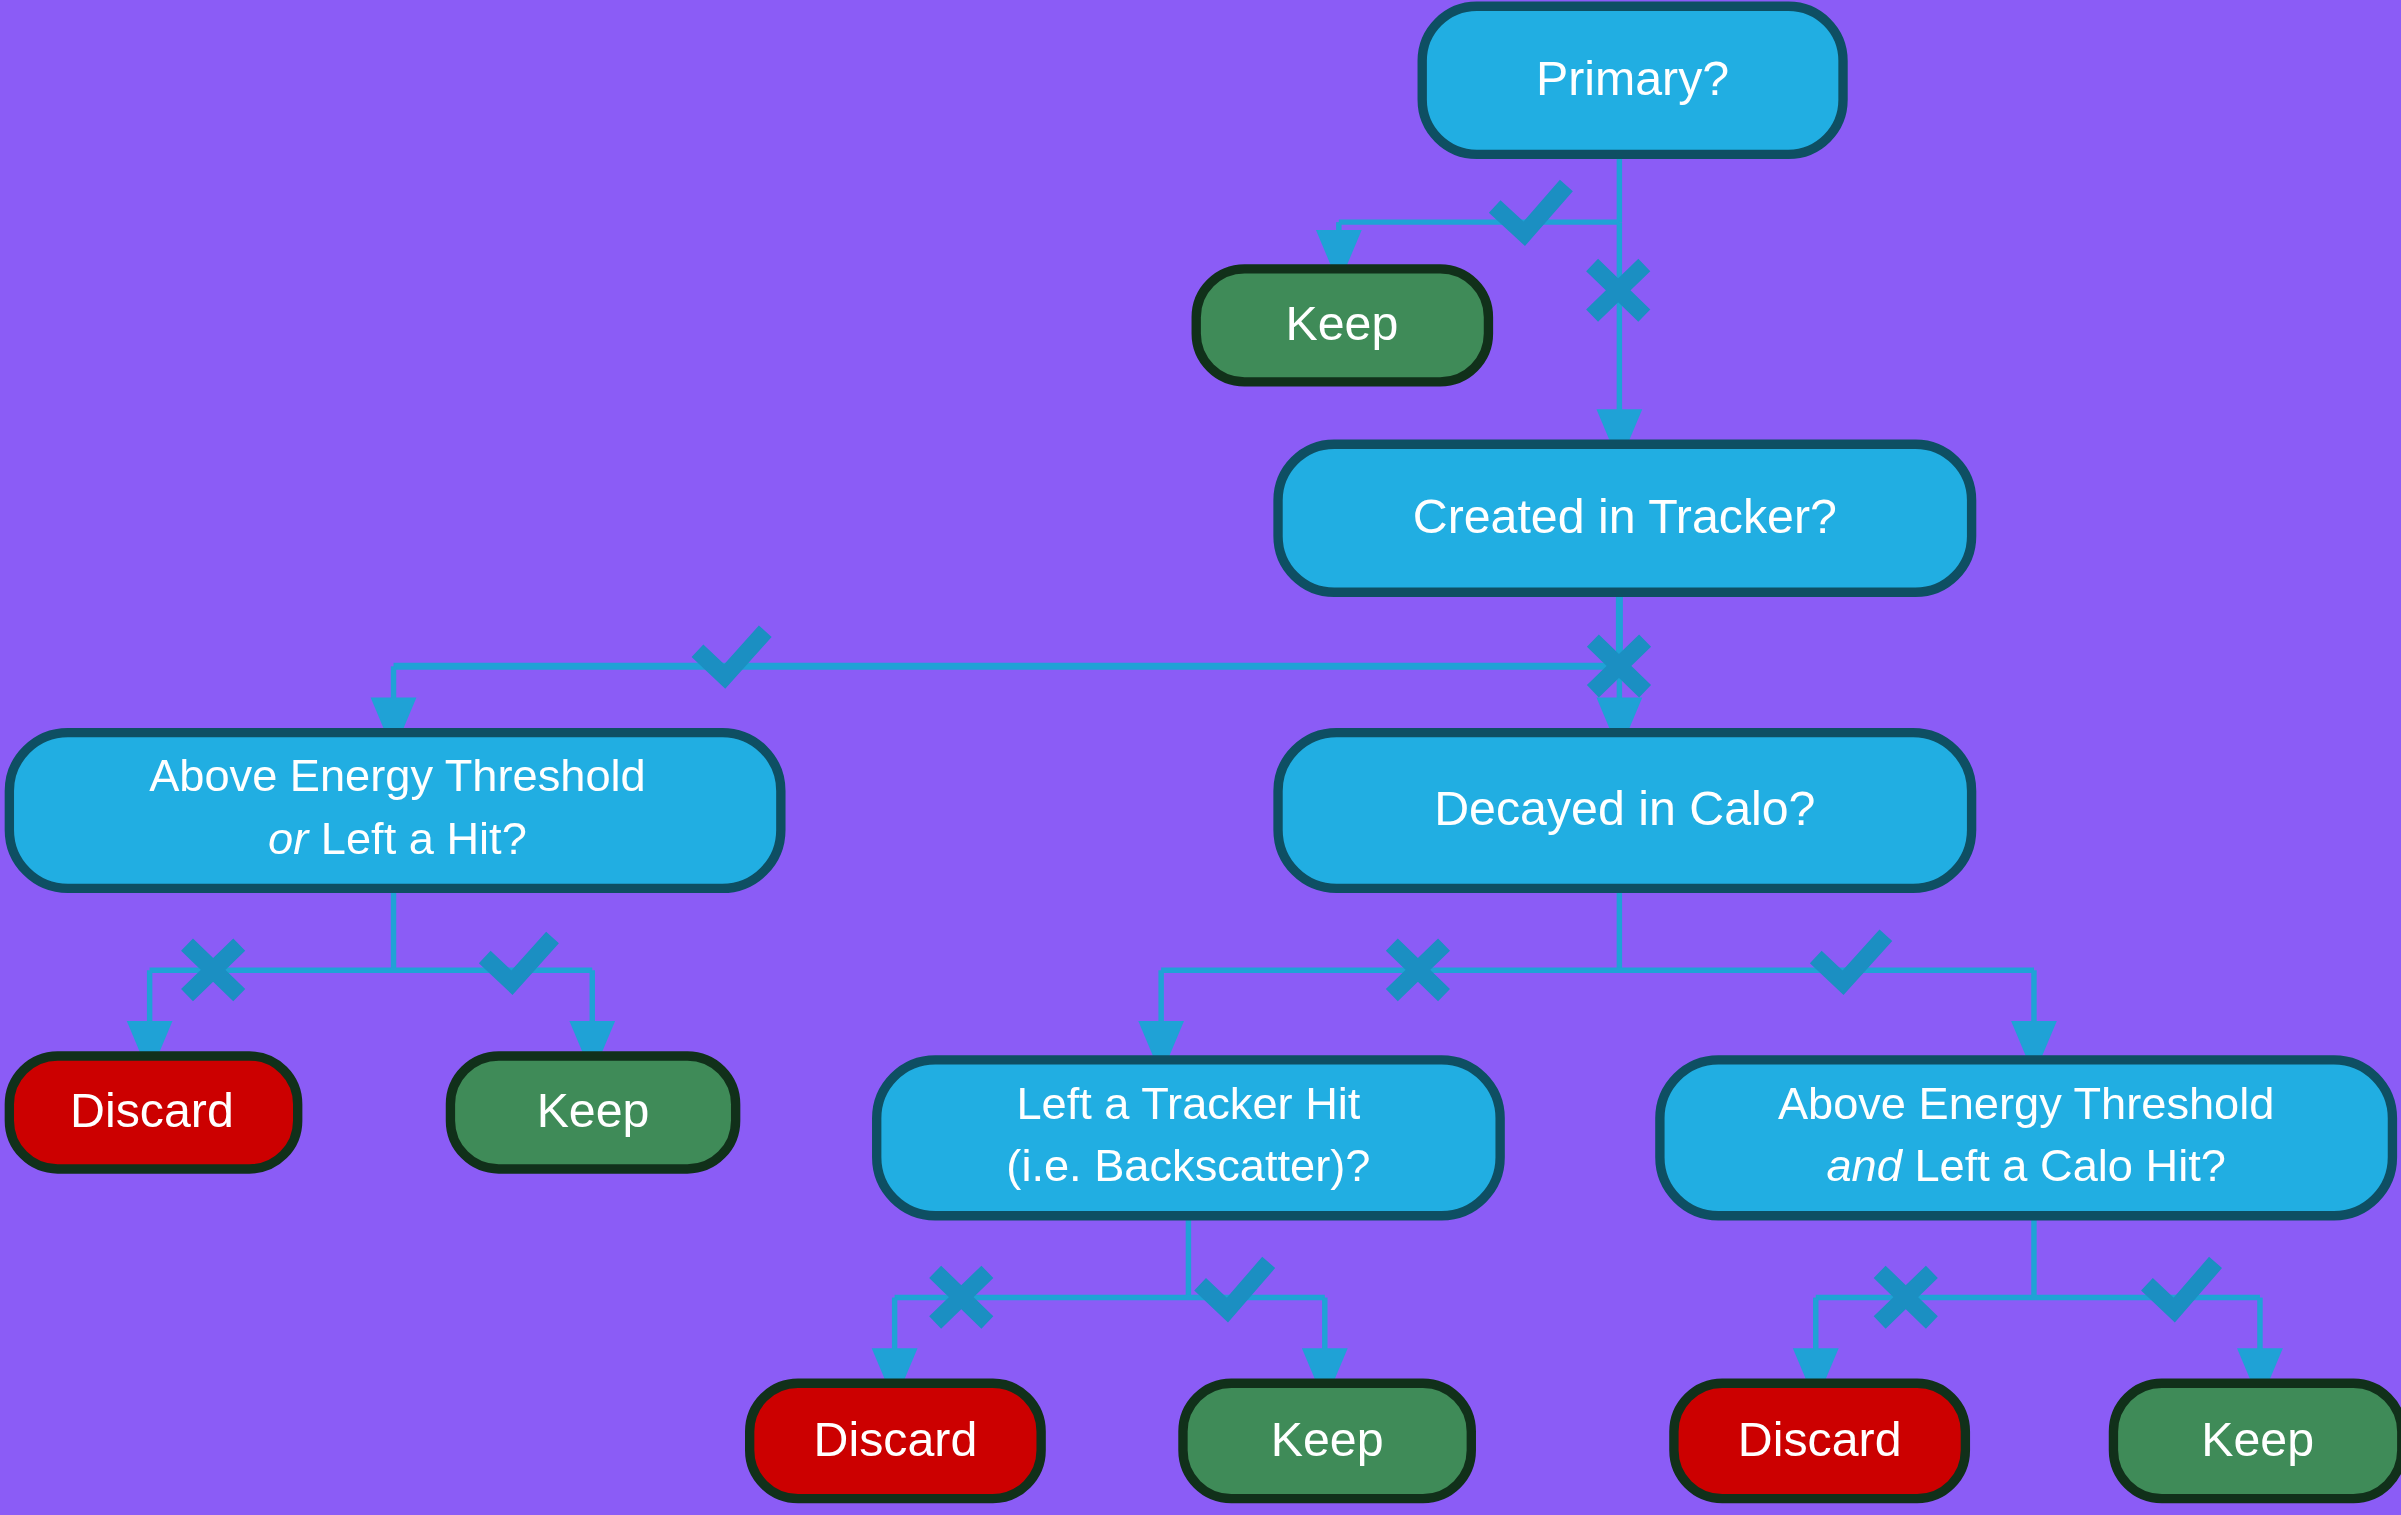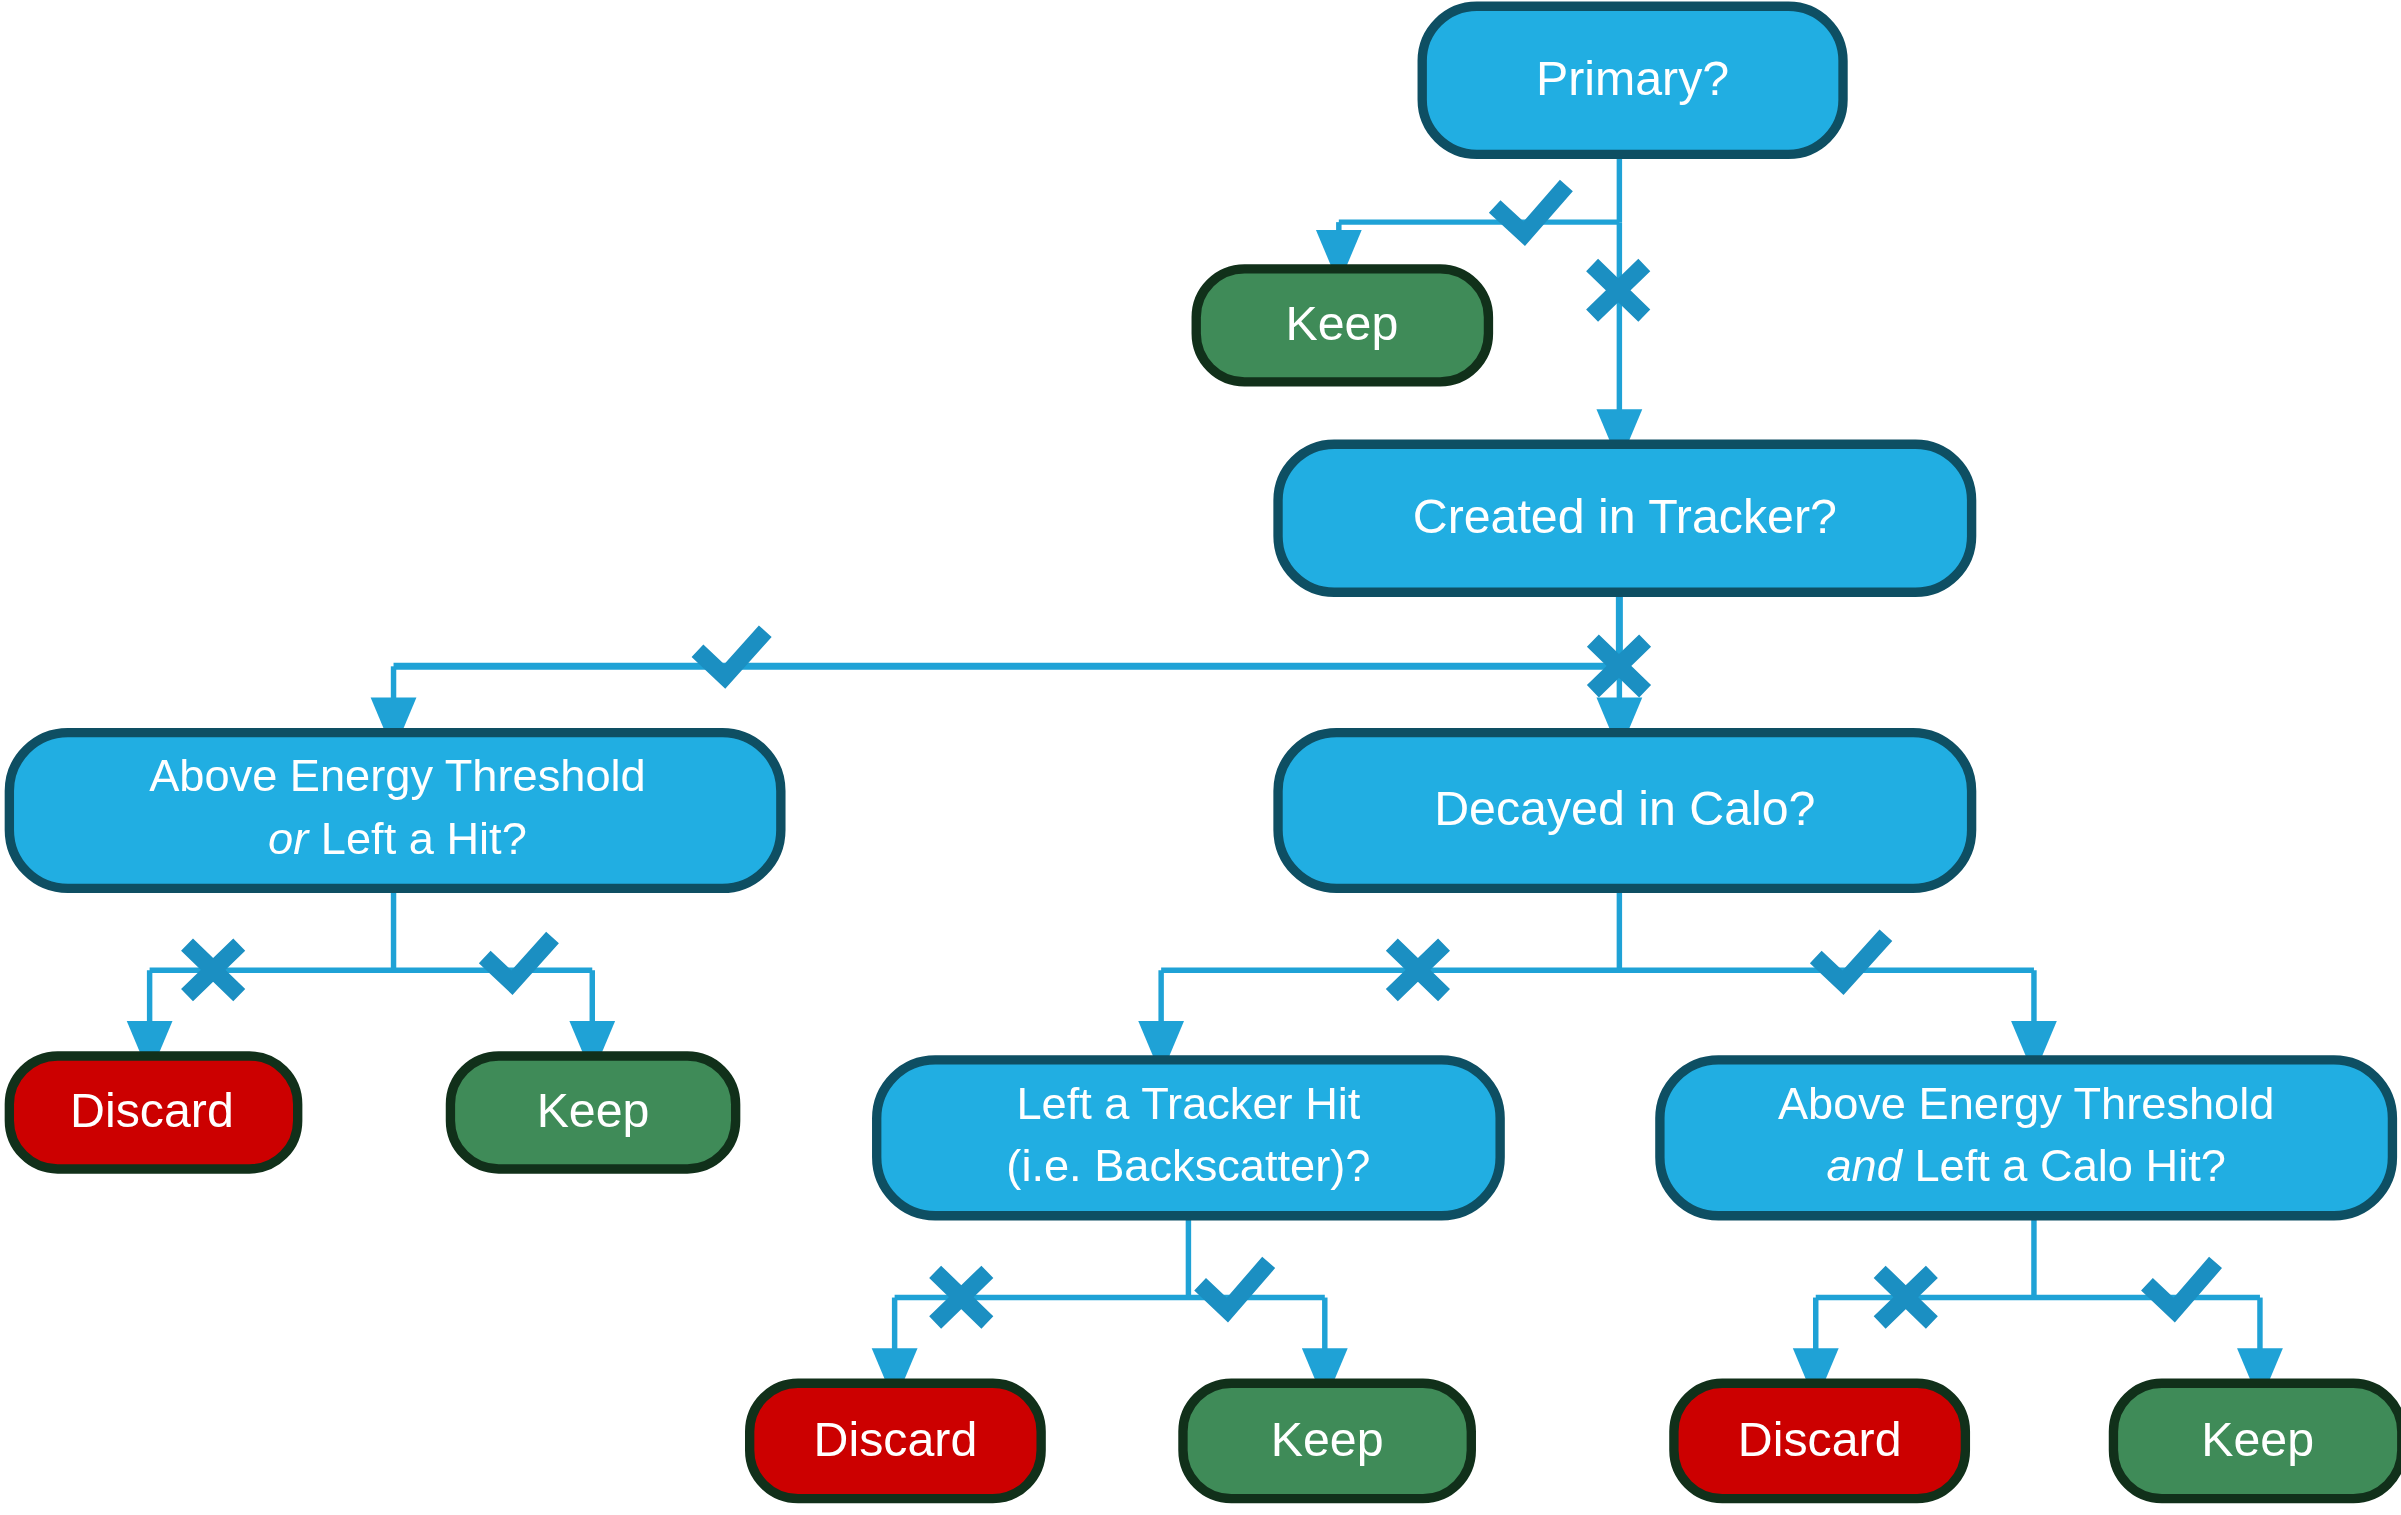--- a/index.html
+++ b/index.html
@@ -4,21 +4,21 @@
 <style>
   html, body {
     margin: 0;
     padding: 0;
     background: #000000;
   }
   #stage {
     position: relative;
     width: 2401px;
     height: 1515px;
-    background: #ffffff;
+    background: #8b5cf6;
     overflow: hidden;
     font-family: "Liberation Sans", sans-serif;
   }
   #flow {
     position: absolute;
     left: 0; top: 0;
     width: 2401px;
     height: 1515px;
     display: block;
   }

